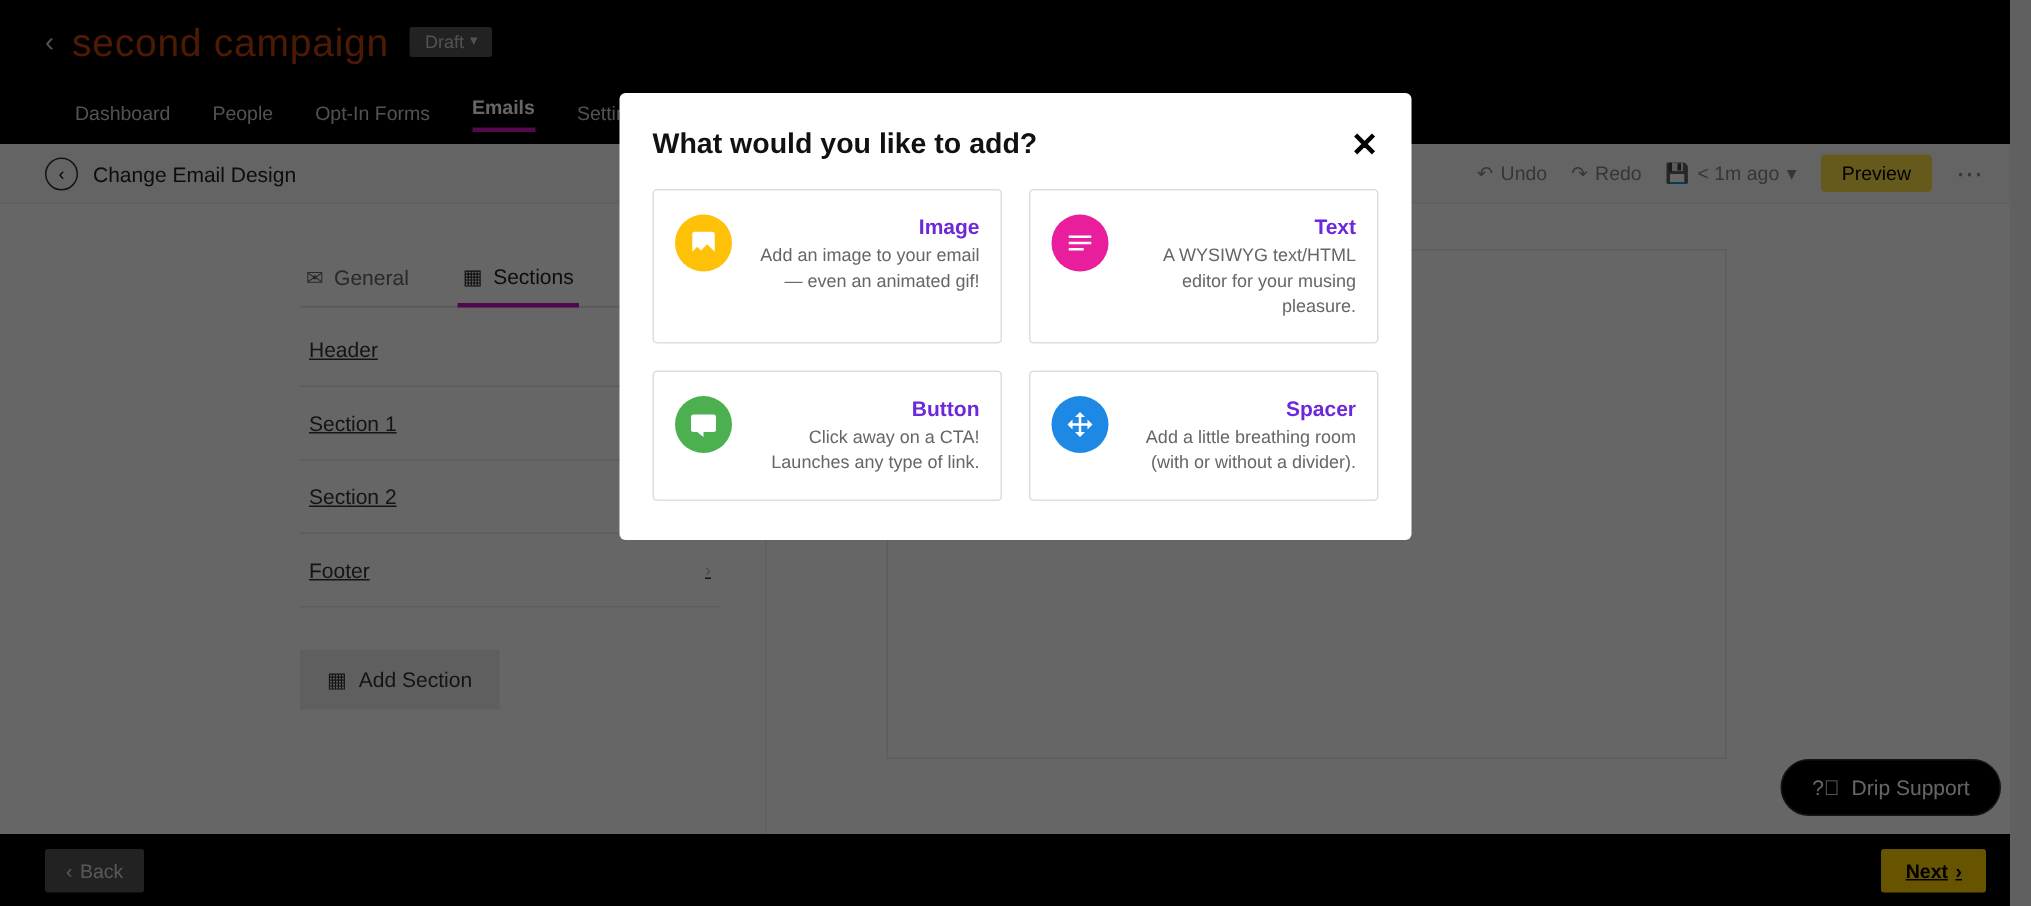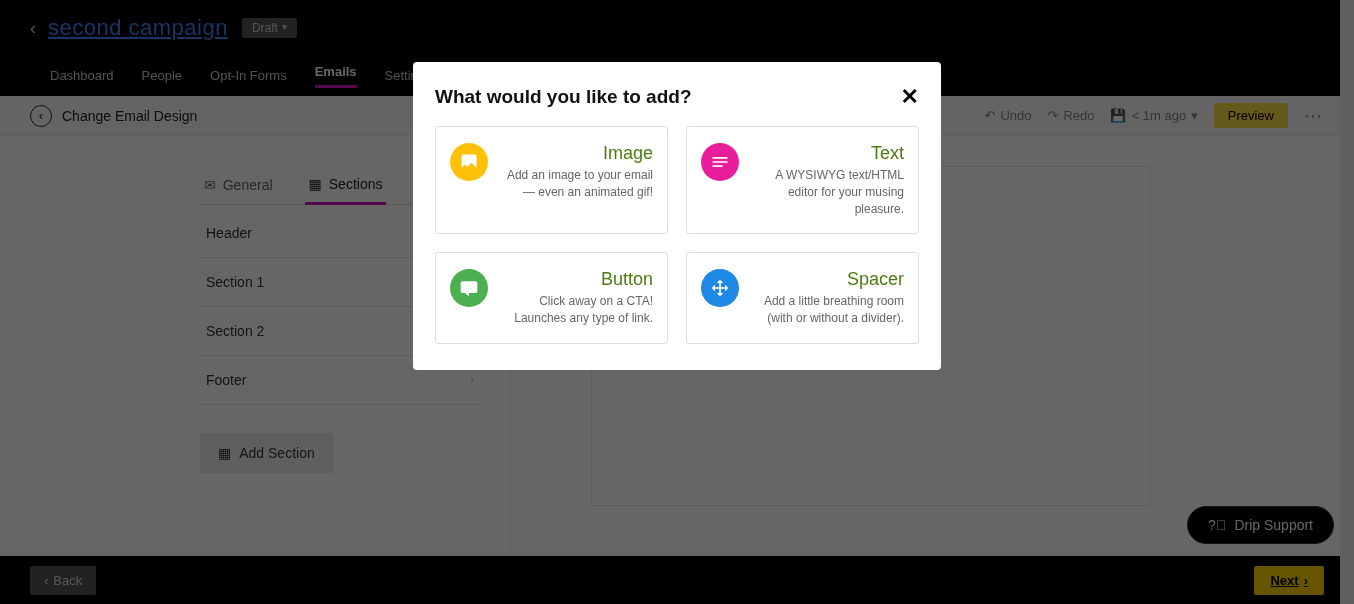--- a/index.html
+++ b/index.html
@@ -1,21 +1,21 @@
 <!DOCTYPE html>
 <html><head>
 <meta charset="utf-8">
 <style>
   * { box-sizing: border-box; margin: 0; padding: 0; }
   body { font-family: -apple-system, BlinkMacSystemFont, "Segoe UI", Arial, sans-serif; background: #fff; width: 1354px; height: 604px; overflow: hidden; position: relative; }
   
   
   .top-header { background: #000; color: #fff; height: 56px; display: flex; align-items: center; padding: 0 30px; }
   .back-chevron { color: #ccc; font-size: 18px; margin-right: 12px; cursor: pointer; }
-  .campaign-title { font-size: 22px; font-weight: 500; color: #3b82f6; letter-spacing: 0.5px; text-decoration: underline; }
+  .campaign-title { font-size: 26px; font-weight: 500; color: #c2410c; letter-spacing: 0.5px; }
   .draft-badge { margin-left: 14px; background: #555; color: #ccc; font-size: 12px; padding: 3px 10px; border-radius: 2px; display: flex; align-items: flex-start; gap: 4px; }
   .draft-badge::after { content: '▾'; font-size: 10px; }
   
   
   .nav-tabs { background: #000; display: flex; gap: 28px; padding: 0 50px; height: 40px; align-items: center; }
   .nav-tab { color: #ccc; font-size: 13px; cursor: pointer; padding-bottom: 2px; }
   .nav-tab.active { color: #fff; font-weight: 600; border-bottom: 3px solid #d217c0; padding-bottom: 6px; }
   
   
   .toolbar { background: #fafafa; border-bottom: 1px solid #eee; height: 40px; display: flex; align-items: center; padding: 0 30px; justify-content: space-between; }
@@ -32,21 +32,21 @@
   .left-panel { width: 510px; padding: 30px 30px 0 200px; }
   .email-name-row { display: flex; align-items: center; gap: 12px; margin-bottom: 40px; }
   .email-name { font-size: 24px; font-weight: 600; color: #222; letter-spacing: 0.5px; }
   .pencil-icon { color: #555; font-size: 14px; }
   
   .panel-tabs { display: flex; gap: 28px; border-bottom: 1px solid #ddd; margin-bottom: 4px; }
   .panel-tab { display: flex; align-items: center; gap: 7px; font-size: 14px; color: #666; padding: 10px 4px; cursor: pointer; }
   .panel-tab.active { color: #222; border-bottom: 3px solid #c815bd; margin-bottom: -1px; font-weight: 500; }
   
   .section-list { }
-  .section-item { display: flex; align-items: center; justify-content: space-between; padding: 16px 6px; border-bottom: 1px solid #e5e5e5; font-size: 14px; color: #333; cursor: pointer; }
+  .section-item { display: flex; align-items: center; justify-content: space-between; padding: 16px 6px; border-bottom: 1px solid #e5e5e5; font-size: 14px; color: #333; cursor: pointer; text-decoration: underline; }
   .section-item .right { display: flex; align-items: center; gap: 12px; color: #aaa; }
   .chevron-right { color: #bbb; font-size: 12px; }
   .toggle-off { display: flex; align-items: center; gap: 6px; font-size: 11px; color: #999; }
   .toggle-dot { width: 14px; height: 14px; background: #888; border-radius: 50%; }
   
   .add-section-btn { margin-top: 28px; background: #eee; padding: 12px 18px; display: inline-flex; align-items: center; gap: 8px; font-size: 14px; color: #333; cursor: pointer; font-weight: 500; }
   
   .right-panel { flex: 1; border-left: 1px solid #eee; padding: 30px; }
   .email-preview { background: #fff; border: 1px solid #e5e5e5; width: 560px; height: 340px; margin-left: 50px; }
   
@@ -65,21 +65,21 @@
   .modal-title { font-size: 19px; font-weight: 700; color: #111; }
   .modal-close { font-size: 22px; font-weight: 700; cursor: pointer; color: #000; line-height: 1; }
   .modal-grid { display: grid; grid-template-columns: 1fr 1fr; gap: 18px; }
   .option-card { border: 1px solid #ddd; border-radius: 3px; padding: 16px 14px; display: flex; gap: 14px; align-items: flex-start; cursor: pointer; }
   .option-icon { width: 38px; height: 38px; border-radius: 50%; display: flex; align-items: center; justify-content: center; flex-shrink: 0; }
   .option-icon svg { width: 20px; height: 20px; fill: #fff; }
   .ic-image { background: #ffc107; }
   .ic-text { background: #e91e9d; }
   .ic-button { background: #4caf50; }
   .ic-spacer { background: #1e88e5; }
-  .option-body .title { font-weight: 400; font-size: 18px; color: #4d7c0f; margin-bottom: 3px; }
+  .option-body .title { font-weight: 700; font-size: 14px; color: #6d28d9; margin-bottom: 3px; }
   .option-body .desc { font-size: 12px; color: #666; line-height: 1.4; }
   
   
   .scrollbar-track { position: absolute; right: 0; top: 0; bottom: 0; width: 14px; background: #f0f0f0; }
 </style>
 </head>
 <body>
 
 <div class="top-header">
   <span class="back-chevron">‹</span>

